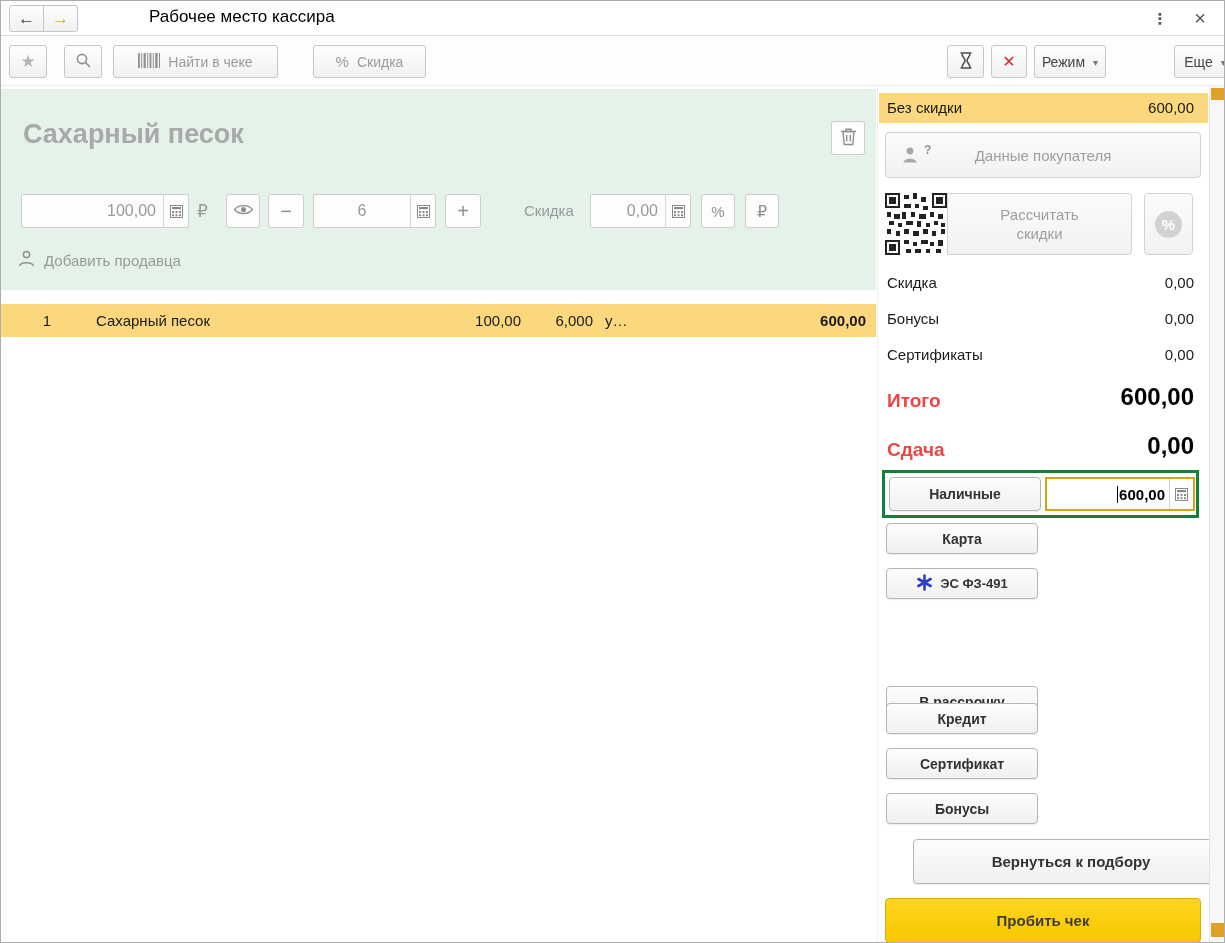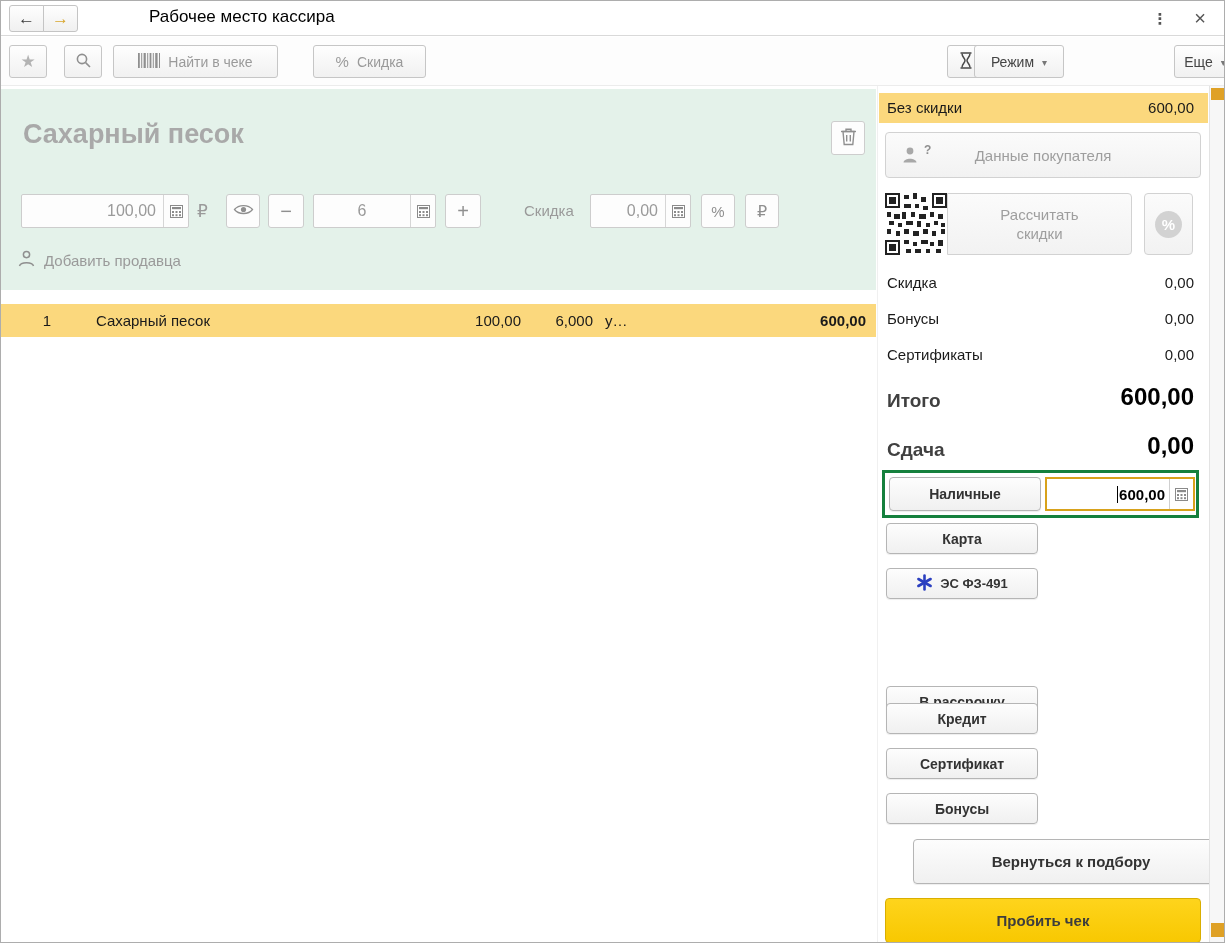--- a/index.html
+++ b/index.html
@@ -19,21 +19,21 @@
 
   
   .toolbar { position:absolute; left:0; top:36px; width:1225px; height:49px; background:#fdfdfd; border-bottom:1px solid #ececec; }
   .tbtn { position:absolute; top:8px; height:33px; background:linear-gradient(#fefefe,#f1f1f1); border:1px solid #c6c6c6; border-radius:3px; display:flex; align-items:center; justify-content:center; gap:8px; color:#9a9a9a; font-size:14px; }
   .tb-star   { left:8px;   width:38px; font-size:17px; color:#b3b3b3; }
   .tb-search { left:63px;  width:38px; }
   .tb-find   { left:112px; width:165px; }
   .tb-disc   { left:312px; width:113px; }
   .tb-hour   { left:946px; width:37px; }
   .tb-x      { left:990px; width:36px; color:#d42b2b; font-size:16px; font-weight:bold; }
-  .tb-mode   { left:973px; width:90px; color:#444; }
+  .tb-mode   { left:1033px; width:72px; color:#444; }
   .tb-more   { left:1136px; width:62px; color:#444;margin-left:37px; }
   .caret { font-size:10px; color:#777; margin-top:2px; }
   .pct-glyph { font-size:15px; }
 
   
   .product-panel { position:absolute; left:0; top:88px; width:875px; height:201px; background:#e4f2ea; }
   .product-title { position:absolute; left:22px; top:30px; font-size:27px; font-weight:bold; color:#a9a9a9; }
   .ctl-btn { position:absolute; background:#fdfdfd; border:1px solid #cdcdcd; border-radius:3px; display:flex; align-items:center; justify-content:center; color:#8f8f8f; }
   .trash-btn { left:830px; top:32px; width:34px; height:34px; }
   .fld { position:absolute; top:105px; height:34px; background:#fdfdfd; border:1px solid #cdcdcd; border-radius:2px; display:flex; }
@@ -78,21 +78,21 @@
   .qr { position:absolute; left:884px; top:192px; width:62px; height:62px; cursor:pointer; }
   .calcdisc-btn { position:absolute; left:946px; top:192px; width:185px; height:62px; border-radius:0 4px 4px 0; display:flex; align-items:center; justify-content:center; padding:0 30px; color:#9e9e9e; font-size:15px; text-align:center; line-height:1.3; }
   .pctcircle-btn { position:absolute; left:1143px; top:192px; width:49px; height:62px; display:flex; align-items:center; justify-content:center; }
   .pct-circle { width:27px; height:27px; border-radius:50%; background:#d2d2d2; color:#fff; display:flex; align-items:center; justify-content:center; font-size:15px; font-weight:bold; }
 
   .srow { position:absolute; left:886px; width:307px; height:24px; font-size:15px; color:#1a1a1a; }
   .srow .lbl { position:absolute; left:0; top:0; }
   .srow .val { position:absolute; right:0; top:0; }
   .srow-1 { top:273px; } .srow-2 { top:309px; } .srow-3 { top:345px; }
   .trow { position:absolute; left:886px; width:307px; height:32px; }
-  .trow .lbl { position:absolute; left:0; top:7px; font-size:19px; font-weight:bold; color:#404040; }
+  .trow .lbl { position:absolute; left:0; top:7px; font-size:19px; font-weight:bold; color:#ef4444; }
   .trow .val { position:absolute; right:0; top:0; font-size:24px; font-weight:bold; color:#000; }
   .trow-total { top:382px; } .trow-change { top:431px; }
 
   
   .redbox { position:absolute; left:881px; top:469px; width:317px; height:48px; border:3px solid #15803d; }
   .pay-btn { background:linear-gradient(#fdfdfd,#f0f0f0); border:1px solid #b5b5b5; border-radius:4px; display:flex; align-items:center; justify-content:center; gap:7px; font-size:14px; font-weight:600; color:#333; box-shadow:0 1px 1px rgba(0,0,0,0.07); }
   .cash-btn { position:absolute; left:4px; top:4px; width:152px; height:34px; }
   .cash-field { position:absolute; left:160px; top:4px; width:150px; height:34px; background:#fff; border:2px solid #d8a21b; display:flex; }
   .cash-field .cf-val { flex:1; display:flex; align-items:center; justify-content:flex-end; padding-right:4px; font-size:15px; font-weight:bold; color:#000; }
   .cash-field .cf-caret { width:1px; height:17px; background:#000; margin-right:1px; align-self:center; }

